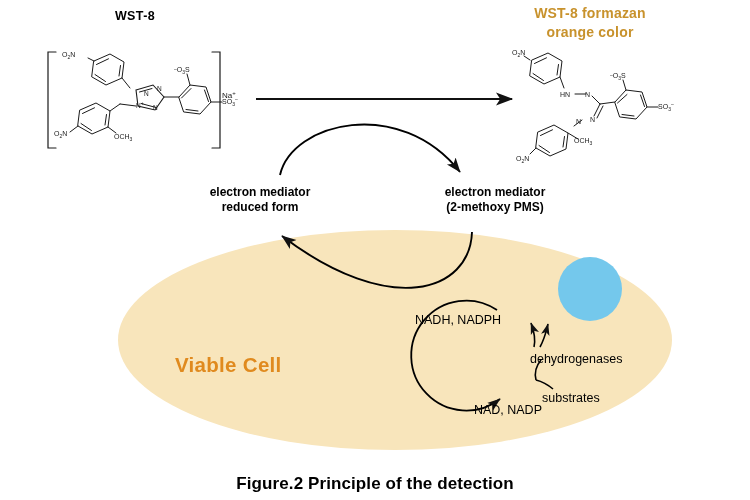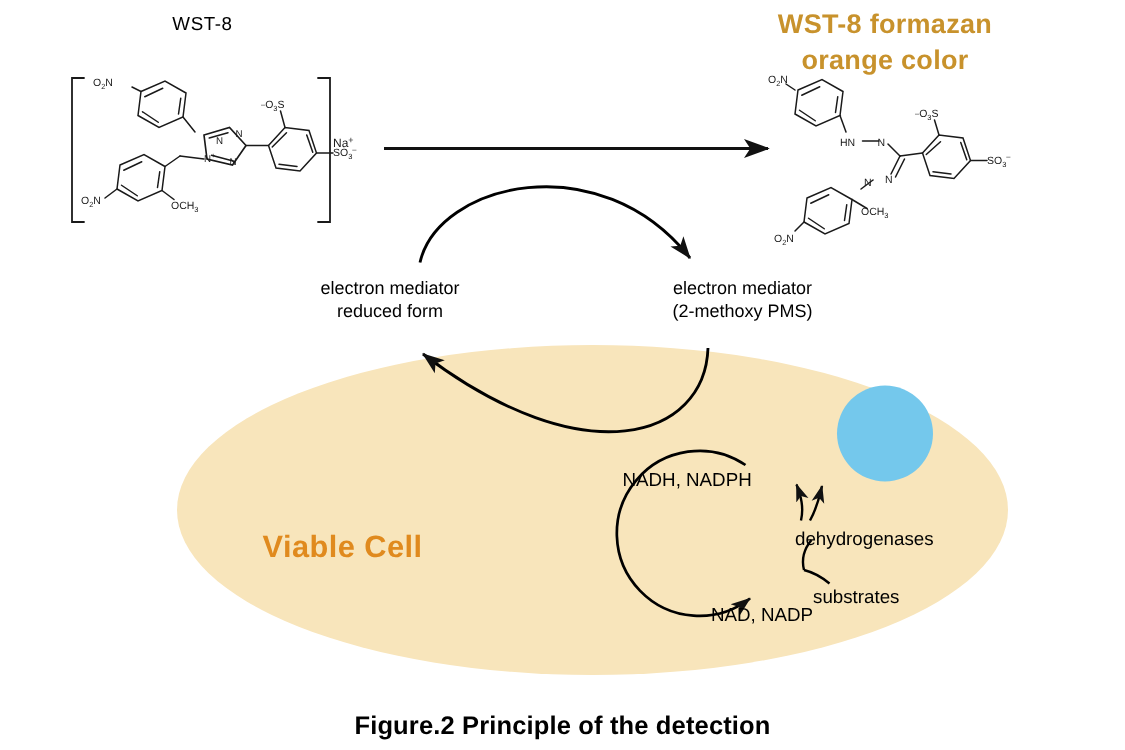--- a/index.html
+++ b/index.html
@@ -1,22 +1,22 @@
 <!DOCTYPE html>
 <html><head>
 <meta charset="utf-8">
 <style>
   html,body{margin:0;padding:0;background:#ffffff;}
   body{width:750px;height:500px;overflow:hidden;
        font-family:"Liberation Sans","DejaVu Sans",sans-serif;}
   #stage{position:relative;width:750px;height:500px;background:#fff;}
   svg.layer{position:absolute;left:0;top:0;width:750px;height:500px;}
-  .lbl{position:absolute;font-weight:normal;color:#000;line-height:1.25;text-align:center;}
+  .lbl{position:absolute;font-weight:bold;color:#000;line-height:1.25;text-align:center;}
   #wst8-title{left:80px;top:9px;width:110px;font-size:12.5px;letter-spacing:.4px;}
-  #formazan-title{left:515px;top:4px;width:150px;font-size:18px;color:#c8922c;
+  #formazan-title{left:515px;top:4px;width:150px;font-size:14px;color:#c8922c;
                   font-weight:bold;letter-spacing:.2px;line-height:1.35;}
   #med-red{left:190px;top:185px;width:140px;font-size:12px;}
   #med-pms{left:420px;top:185px;width:150px;font-size:12px;}
   #viable-cell{left:175px;top:352px;width:135px;font-size:20.5px;color:#e08a1e;
                font-weight:bold;text-align:left;letter-spacing:.3px;}
   #nadh{left:415px;top:313px;width:120px;font-size:12.5px;font-weight:normal;text-align:left;}
   #nad{left:432px;top:391px;width:110px;font-size:12.5px;font-weight:normal;text-align:right;margin-top:12px;}
   #dehyd{left:486px;top:352px;width:120px;font-size:12.5px;font-weight:normal;text-align:left;margin-left:44px;}
   #subs{left:542px;top:391px;width:90px;font-size:12.5px;font-weight:normal;text-align:left;}
   #caption{left:175px;top:473px;width:400px;font-size:17px;font-weight:bold;letter-spacing:.1px;}

